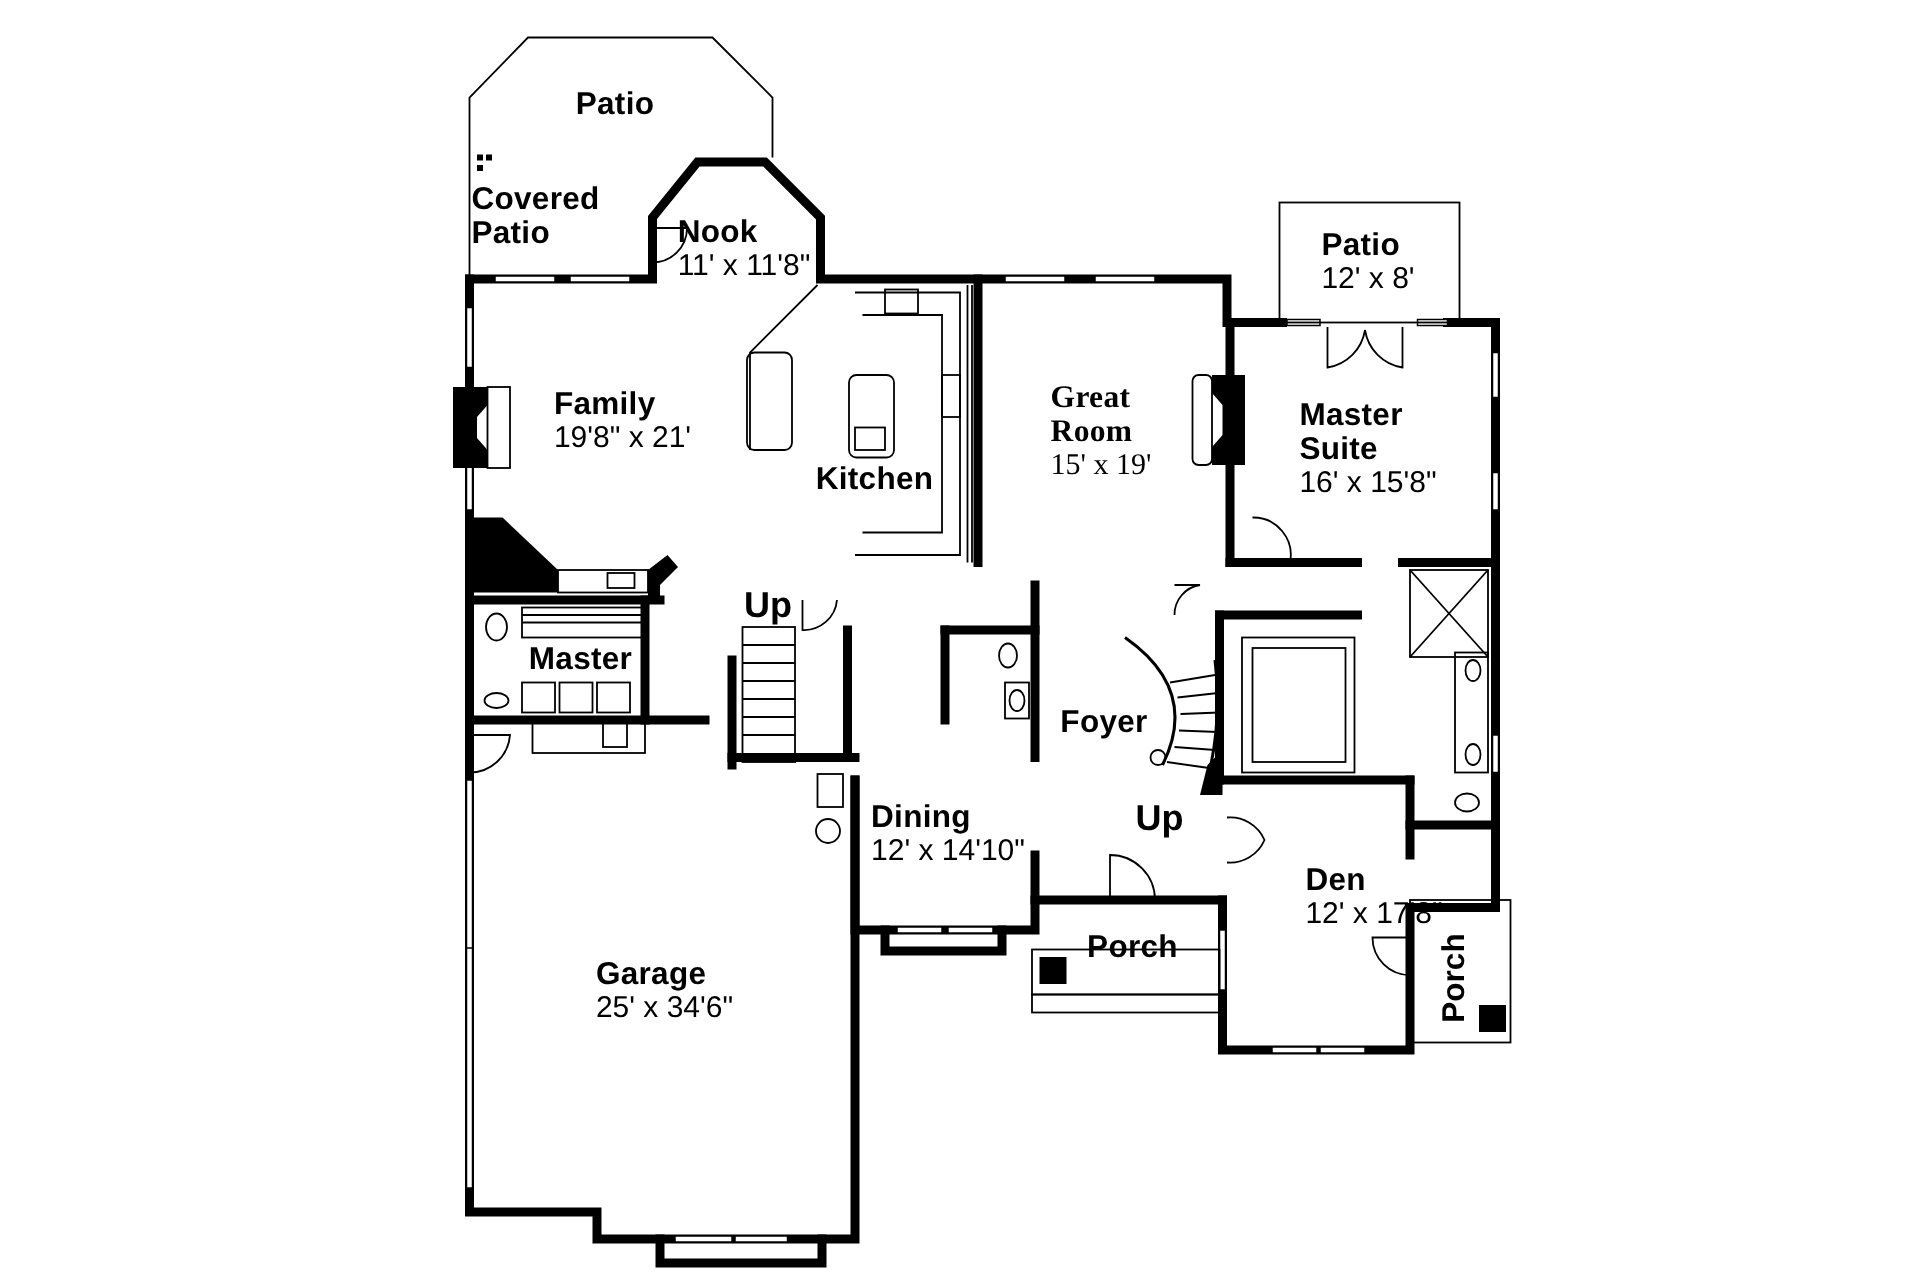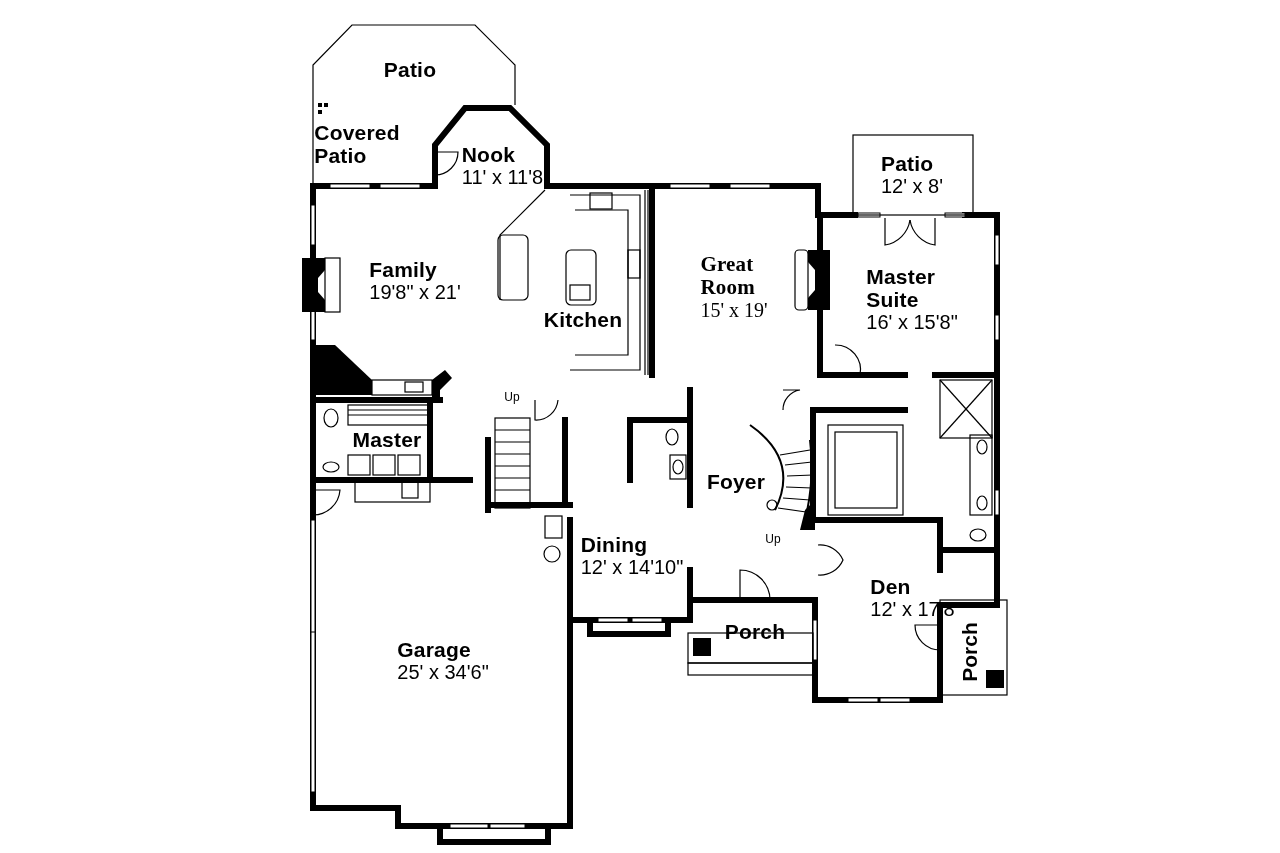--- a/index.html
+++ b/index.html
@@ -1,21 +1,21 @@
 <!DOCTYPE html>
 <html><head>
 <meta charset="utf-8">
 <style>
   html, body { margin: 0; padding: 0; background: #ffffff; }
   body { width: 1280px; height: 853px; position: relative; overflow: hidden; font-family: "Liberation Sans", sans-serif; color: #000; }
   #plan { position: absolute; left: 0; top: 0; width: 1280px; height: 853px; }
   .lbl { position: absolute; text-align: left; line-height: 1.1; white-space: nowrap; transform: translateX(-50%); }
   .name { display: block; font-weight: bold; font-size: 21px; letter-spacing: 0.2px; }
   .dim { display: block; font-weight: normal; font-size: 20px; }
-  .up { position: absolute; font-size: 12px; transform: translateX(-50%); }
+  .up { position: absolute; font-size: 24px; transform: translateX(-50%); font-weight: bold; }
   .vert { position: absolute; font-weight: bold; font-size: 21px; transform: rotate(-90deg); transform-origin: center center; white-space: nowrap; }
   .w { fill: #000; }
   .thin { stroke: #000; stroke-width: 1.2; fill: none; }
   .mid { stroke: #000; stroke-width: 2; fill: none; }
   .wall { stroke: #000; stroke-width: 6; fill: none; stroke-linecap: square; }
   .win { stroke: #000; stroke-width: 1; fill: #fff; }
 </style>
 </head>
 <body>
 
@@ -216,21 +216,21 @@
   </g>
 </svg>
 
 <div class="lbl" style="left:410px; top:58px;">
   <span class="name">Patio</span>
 </div>
 <div class="lbl" style="left:357px; top:121px;">
   <span class="name">Covered</span>
   <span class="name">Patio</span>
 </div>
-<div class="lbl" style="left:496px; top:143px;margin-left:10px;">
+<div class="lbl" style="left:496px; top:143px;">
   <span class="name">Nook</span>
   <span class="dim">11' x 11'8"</span>
 </div>
 <div class="lbl" style="left:415px; top:258px;">
   <span class="name">Family</span>
   <span class="dim">19'8" x 21'</span>
 </div>
 <div class="lbl" style="left:583px; top:308px;">
   <span class="name">Kitchen</span>
 </div>

